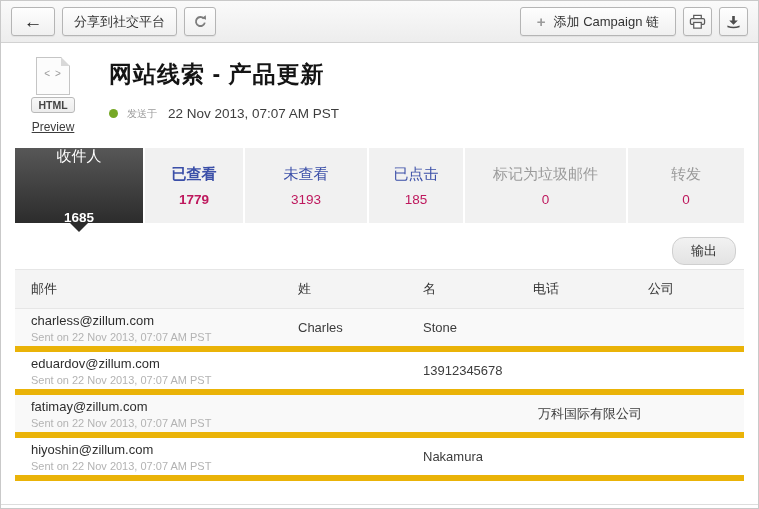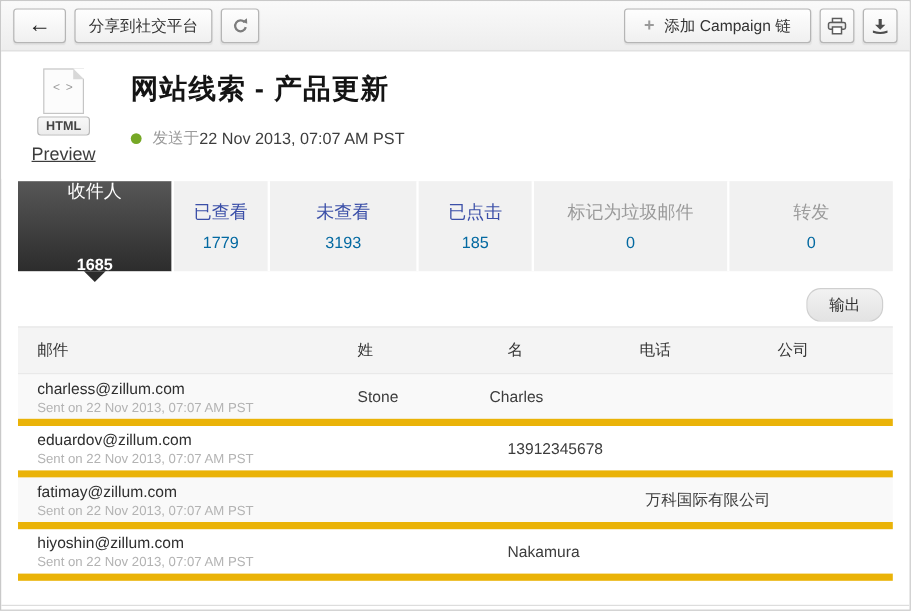--- a/index.html
+++ b/index.html
@@ -24,43 +24,43 @@
   .preview-block { width:64px; text-align:center; }
   .file-icon { width:34px; height:38px; border:1px solid #c5c5c5; background:#fcfcfc; position:relative; margin:0 auto;
                display:flex; align-items:center; justify-content:center; }
   .file-icon::before { content:""; position:absolute; top:-1px; right:-1px; width:0; height:0;
                        border-top:9px solid #fff; border-left:9px solid transparent; }
   .file-icon::after { content:""; position:absolute; top:-1px; right:-1px; width:0; height:0;
                       border-bottom:9px solid #d8d8d8; border-right:9px solid transparent; }
   .file-glyph { font-size:10px; color:#9a9a9a; letter-spacing:1px; margin-top:-6px; }
   .html-badge { display:inline-block; margin-top:-9px; position:relative; background:linear-gradient(#f8f8f8,#ececec);
                 border:1px solid #b9b9b9; border-radius:3px; font-size:10.5px; font-weight:bold; color:#444; padding:1px 6px; }
-  .preview-link { display:block; margin-top:7px; font-size:15px; color:#3c3c3c; text-decoration:underline; cursor:pointer; }
+  .preview-link { display:block; margin-top:7px; font-size:12px; color:#3c3c3c; text-decoration:underline; cursor:pointer; }
   .title-block { margin-left:24px; padding-top:2px; }
   .campaign-title { font-size:23px; font-weight:bold; color:#141414; letter-spacing:1px; }
   .sent-line { display:flex; align-items:center; margin-top:16px; }
   .status-dot { width:9px; height:9px; border-radius:50%; background:#76a826; margin-right:9px; }
-  .sent-prefix { font-size:13px; color:#9b9b9b; margin-right:0; }
+  .sent-prefix { font-size:10px; color:#9b9b9b; margin-right:11px; }
   .sent-date { font-size:13.5px; color:#3d3d3d; }
 
   
   .tabs { margin:2px 14px 0; display:flex; height:75px; position:relative; }
   .tab { background:#f1f1f1; display:flex; flex-direction:column; align-items:center; justify-content:center;
          gap:8px; border-right:2px solid #fff; cursor:pointer; position:relative; }
   .tab:last-child { border-right:none; }
   .tab-label { font-size:15px; color:#555; }
   .tab.link .tab-label { color:#3b4fa8; }
   .tab.muted .tab-label { color:#9a9a9a; }
-  .tab-count { font-size:13.5px; color:#0369a1; }
+  .tab-count { font-size:13.5px; color:#be185d; }
   .tab.selected { background:linear-gradient(#575757,#2c2c2c);gap:44px; }
   .tab.selected .tab-label { color:#fff; }
   .tab.selected .tab-count { color:#fff; font-weight:bold; }
   .tab-pointer { position:absolute; bottom:-9px; left:50%; margin-left:-9px; width:0; height:0;
                  border-left:9px solid transparent; border-right:9px solid transparent; border-top:9px solid #2c2c2c; }
-  .t0{width:130px;} .t1{width:80px;} .t2{width:124px;} .t3{width:96px;} .t4{width:163px;} .t5{flex:1;}
+  .t0{width:130px;} .t1{width:100px;font-weight:bold;} .t2{width:124px;} .t3{width:96px;} .t4{width:163px;} .t5{flex:1;}
 
   
   .export-row { display:flex; justify-content:flex-end; padding:14px 22px 0 0; height:42px; }
   .export-btn { background:linear-gradient(#f2f2f2,#e3e3e3); border:1px solid #cfcfcf; border-radius:12px;
                 padding:3px 18px; font-size:13px; color:#333; cursor:pointer; font-family:inherit;text-align:right; }
 
   
   .table { margin:4px 14px 0; }
   .thead { display:flex; align-items:center; background:#f4f4f4; height:40px;
            border-top:1px solid #e6e6e6; border-bottom:1px solid #e6e6e6; font-size:13px; color:#333; }
@@ -175,22 +175,22 @@
       <div class="c c-first">名</div>
       <div class="c c-phone">电话</div>
       <div class="c c-company">公司</div>
     </div>
 
     <div class="trow alt">
       <div class="c c-email">
         <div class="email-addr">charless@zillum.com</div>
         <div class="sent-info">Sent on 22 Nov 2013, 07:07 AM PST</div>
       </div>
+      <div class="c c-last">Charles</div>
       <div class="c c-first">Stone</div>
-      <div class="c c-last">Charles</div>
       <div class="c c-phone"></div>
       <div class="c c-company"></div>
     </div>
 
     <div class="trow">
       <div class="c c-email">
         <div class="email-addr">eduardov@zillum.com</div>
         <div class="sent-info">Sent on 22 Nov 2013, 07:07 AM PST</div>
       </div>
       <div class="c c-last"></div>

